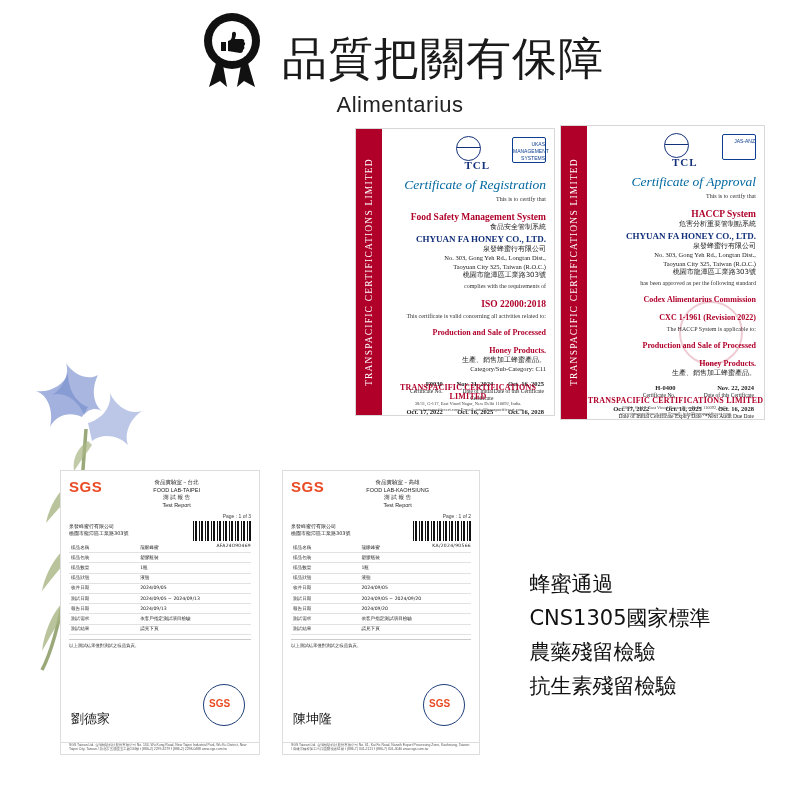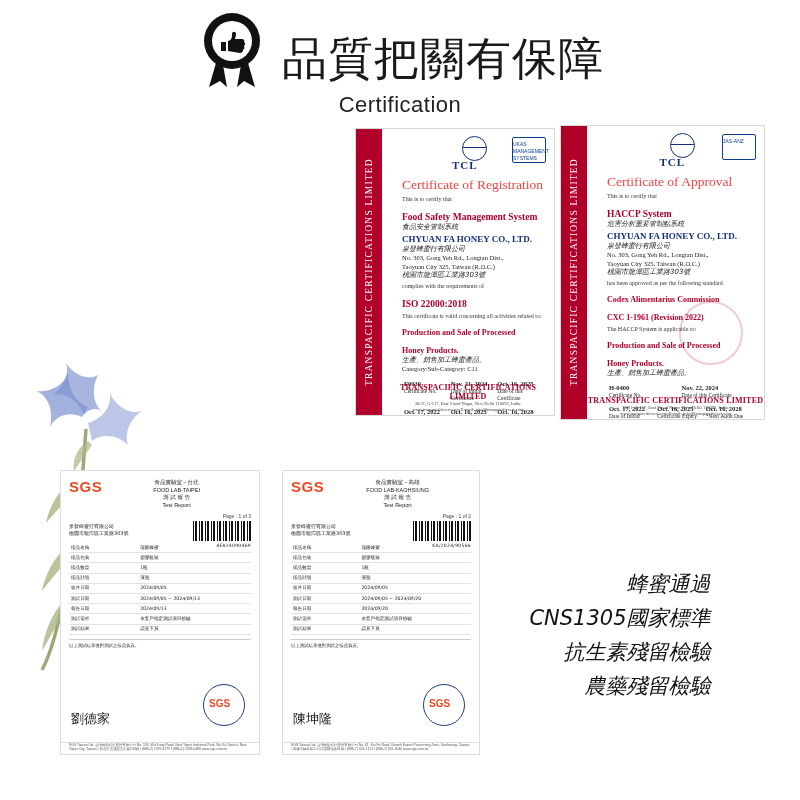--- a/index.html
+++ b/index.html
@@ -88,22 +88,20 @@
     height: 270px;
     background: rgba(233, 196, 196, 0.0);
   }
   .hex-left .hex-lines {
     padding-left: 6px;
   }
   .hex-lines {
     text-align: left;
   }
   .hex-right .hex-lines {
-    text-align: right;
-    font-style: italic;
   }
   .hex-line {
     font-size: 21px;
     line-height: 34px;
     color: #111;
     font-family: "DejaVu Sans", sans-serif;
     white-space: nowrap;
   }
 
   
@@ -138,23 +136,23 @@
     align-items: center;
     justify-content: center;
     font-size: 9.5px;
     letter-spacing: 1.2px;
     font-family: "Liberation Serif", serif;
   }
   .cert-body {
     position: absolute;
     left: 26px; top: 0;
     right: 0; bottom: 0;
-    padding: 6px 8px 4px 20px;
+    padding: 6px 8px 4px 8px;
     box-sizing: border-box;
-    text-align: left;
+    text-align: right;
     color: #222;
   }
   .cert-logo-row {
     display: flex;
     align-items: flex-start;
     justify-content: center;
     height: 40px;
     position: relative;
   }
   .tcl-mark {
@@ -193,23 +191,24 @@
     border-radius: 2px;
     font-size: 5px;
     color: #0b3d91;
     line-height: 7px;
     padding-top: 3px;
     box-sizing: border-box;
     font-family: "Liberation Sans", sans-serif;
   }
   .cert-title {
     font-family: "Liberation Serif", serif;
+    font-style: italic;
     font-size: 13.5px;
     margin-top: 2px;
-    color: #ef4444;
+    color: #0369a1;
   }
   .cert-small {
     font-size: 6px;
     line-height: 8px;
     color: #333;
     margin-top: 2px;
     font-family: "Liberation Serif", serif;
   }
   .cert-red {
     color: #b0002a;
@@ -232,21 +231,20 @@
     font-size: 9px;
     line-height: 11px;
     font-family: "Liberation Serif", serif;
     margin-top: 2px;
   }
   .cert-cjk {
     font-size: 7px;
     line-height: 9px;
     color: #222;
     font-family: "DejaVu Sans", sans-serif;
-    font-style: italic;
   }
   .cert-grid {
     display: flex;
     justify-content: space-between;
     margin-top: 6px;
     padding: 0 2px;
   }
   .cert-grid-col {
     flex: 1;
     font-size: 5.5px;
@@ -437,42 +435,42 @@
         <circle cx="36" cy="30" r="28" fill="#111"></circle>
         <circle cx="36" cy="30" r="20" fill="#fff"></circle>
         <path d="M30 40 v-9 h-5 l0 9 z" fill="#111"></path>
         <path d="M32 40 v-10 c4 -1 4 -4 4 -7 c0 -3 4 -3 4 0 c0 2 -1 4 -1 5 h7 c2 0 3 2 2 3 c2 1 1 3 0 4 c1 2 0 3 -1 4 c0 2 -1 3 -3 3 z" fill="#111"></path>
         <path d="M20 52 l-7 24 11 -6 7 6 -4 -22 z" fill="#111"></path>
         <path d="M52 52 l7 24 -11 -6 -7 6 4 -22 z" fill="#111"></path>
       </svg>
     </div>
     <div class="header-title">品質把關有保障</div>
   </div>
-  <div class="subtitle">Certification</div>
+  <div class="subtitle">Alimentarius</div>
 
   <div class="flower">
     <svg width="150" height="330" viewBox="0 0 150 330">
       <path d="M66 70 C60 55 46 46 34 50 C44 44 52 30 48 18 C56 30 70 36 80 30 C74 42 74 58 84 66 C78 62 70 64 66 70 Z" fill="#8c9fd6" opacity="0.75"></path>
       <path d="M64 72 C52 66 38 70 32 82 C36 66 30 50 18 46 C32 48 46 40 50 28 C50 44 58 58 70 62 Z" fill="#7b90cf" opacity="0.7"></path>
       <path d="M70 78 C84 74 94 62 92 48 C98 62 112 70 124 66 C112 74 106 88 110 100 C100 90 84 88 74 96 Z" fill="#8fa2d8" opacity="0.6"></path>
       <path d="M68 84 C66 120 60 180 48 240 C40 285 32 310 24 325" stroke="#9aa87a" stroke-width="3.5" fill="none"></path>
       <path d="M62 130 C44 140 32 158 28 178 C42 162 54 148 64 140 Z" fill="#a8b583" opacity="0.8"></path>
       <path d="M56 196 C40 206 28 226 24 246 C38 228 50 214 58 206 Z" fill="#a8b583" opacity="0.8"></path>
       <path d="M46 256 C34 268 26 288 24 306 C34 288 42 274 48 266 Z" fill="#a8b583" opacity="0.8"></path>
       <path d="M70 96 C60 102 54 114 56 126 C64 114 70 106 74 100 Z" fill="#a8b583" opacity="0.7"></path>
     </svg>
   </div>
 
 
   <div class="hex hex-right">
     <div class="hex-lines">
       <div class="hex-line">蜂蜜通過</div>
       <div class="hex-line">CNS1305國家標準</div>
+      <div class="hex-line">農藥殘留檢驗</div>
       <div class="hex-line">抗生素殘留檢驗</div>
-      <div class="hex-line">農藥殘留檢驗</div>
     </div>
   </div>
 
   <div class="cert cert-tcl-1">
     <div class="cert-side">TRANSPACIFIC CERTIFICATIONS LIMITED</div>
     <div class="cert-body">
       <div class="cert-logo-row">
         <div class="tcl-mark">
           <div class="globe"></div>
           <div class="tcl-text">TCL</div>

